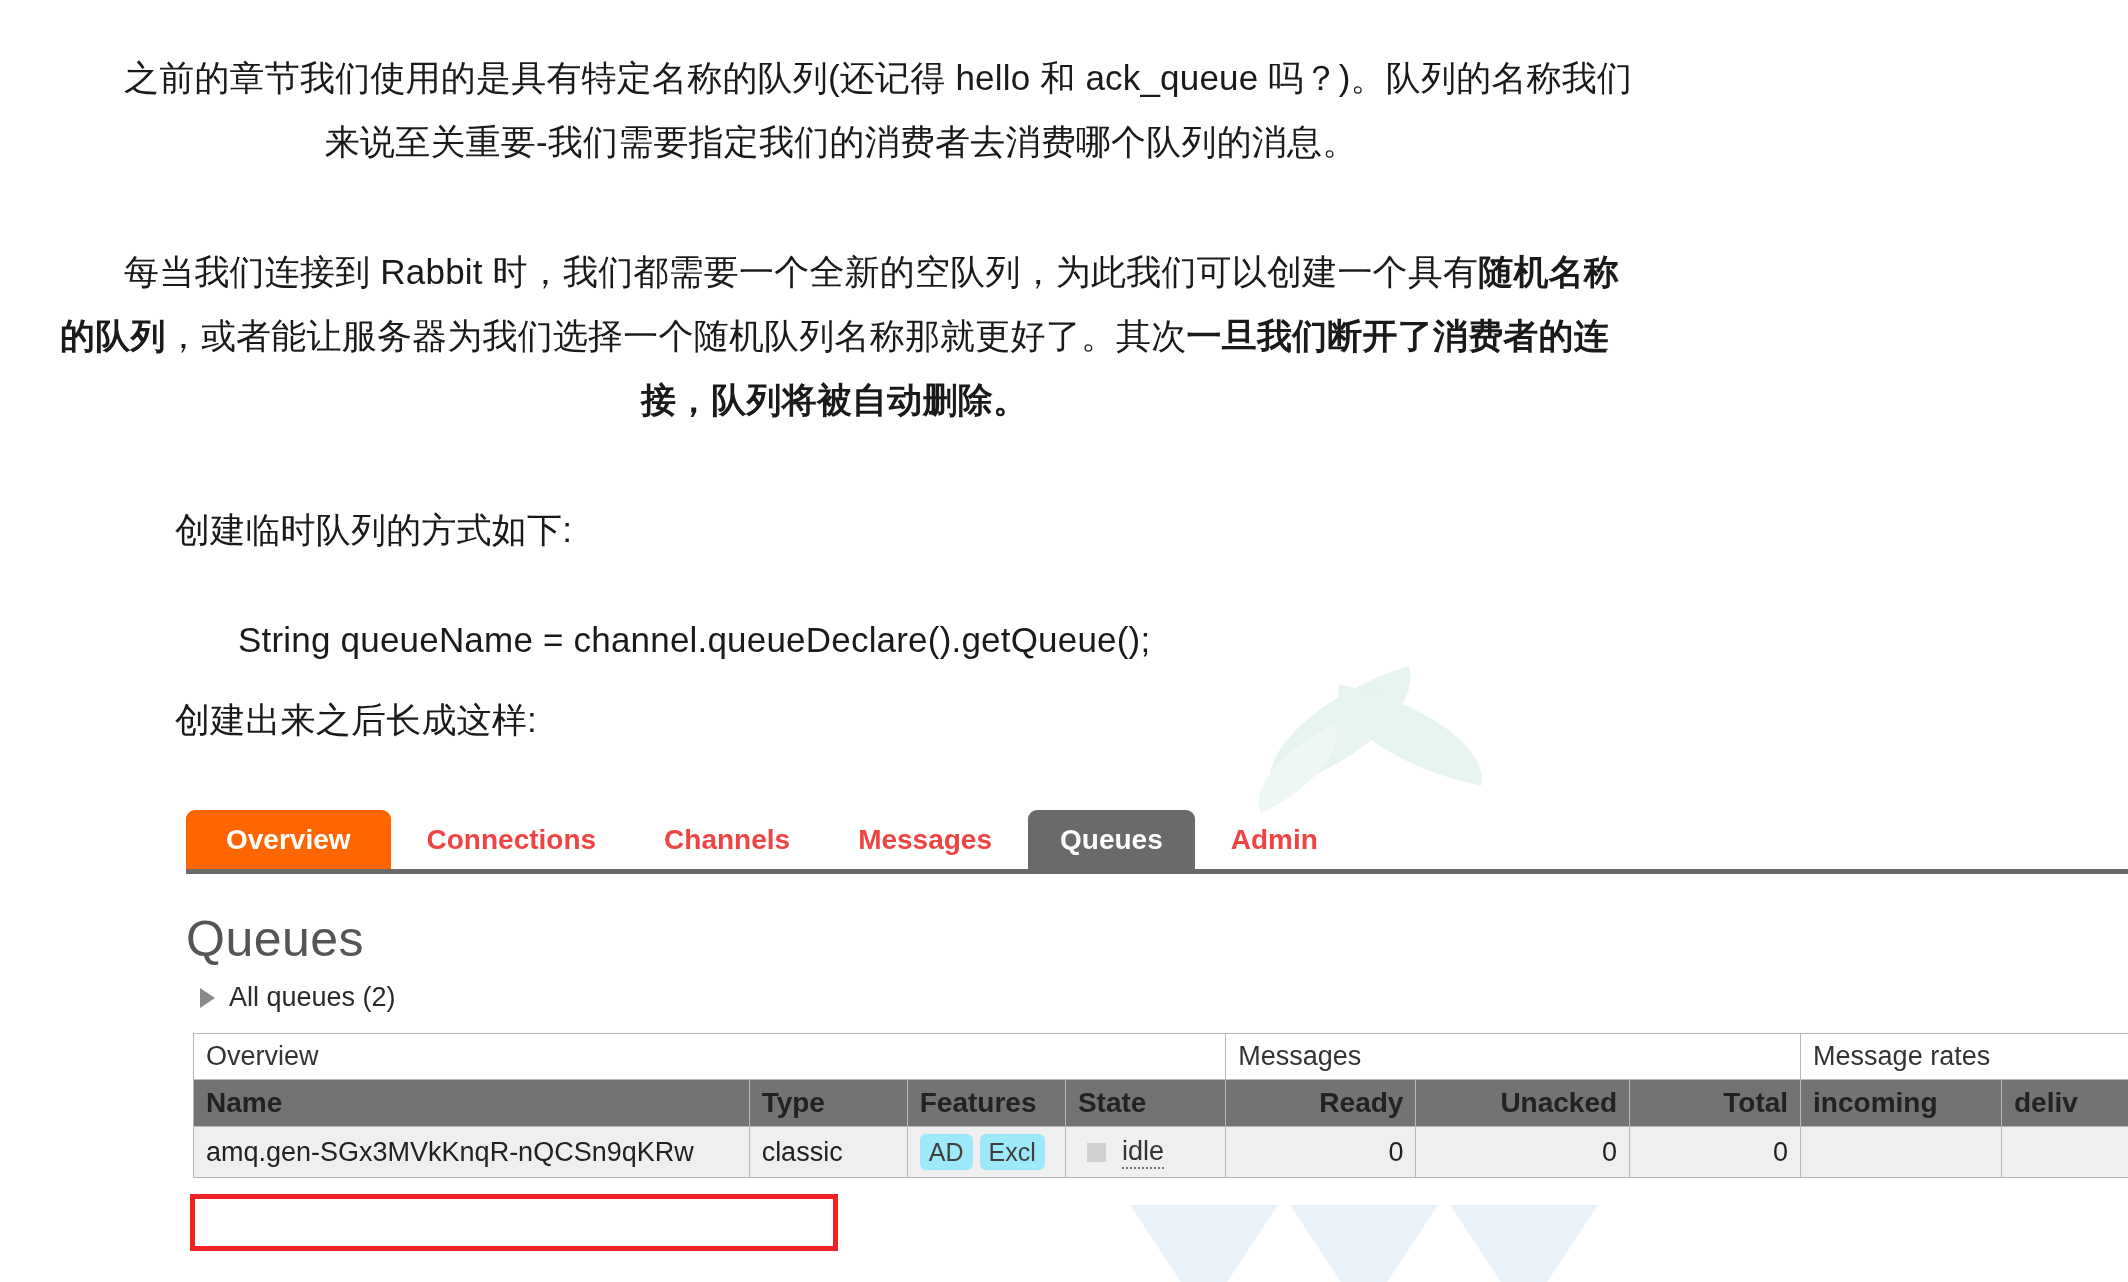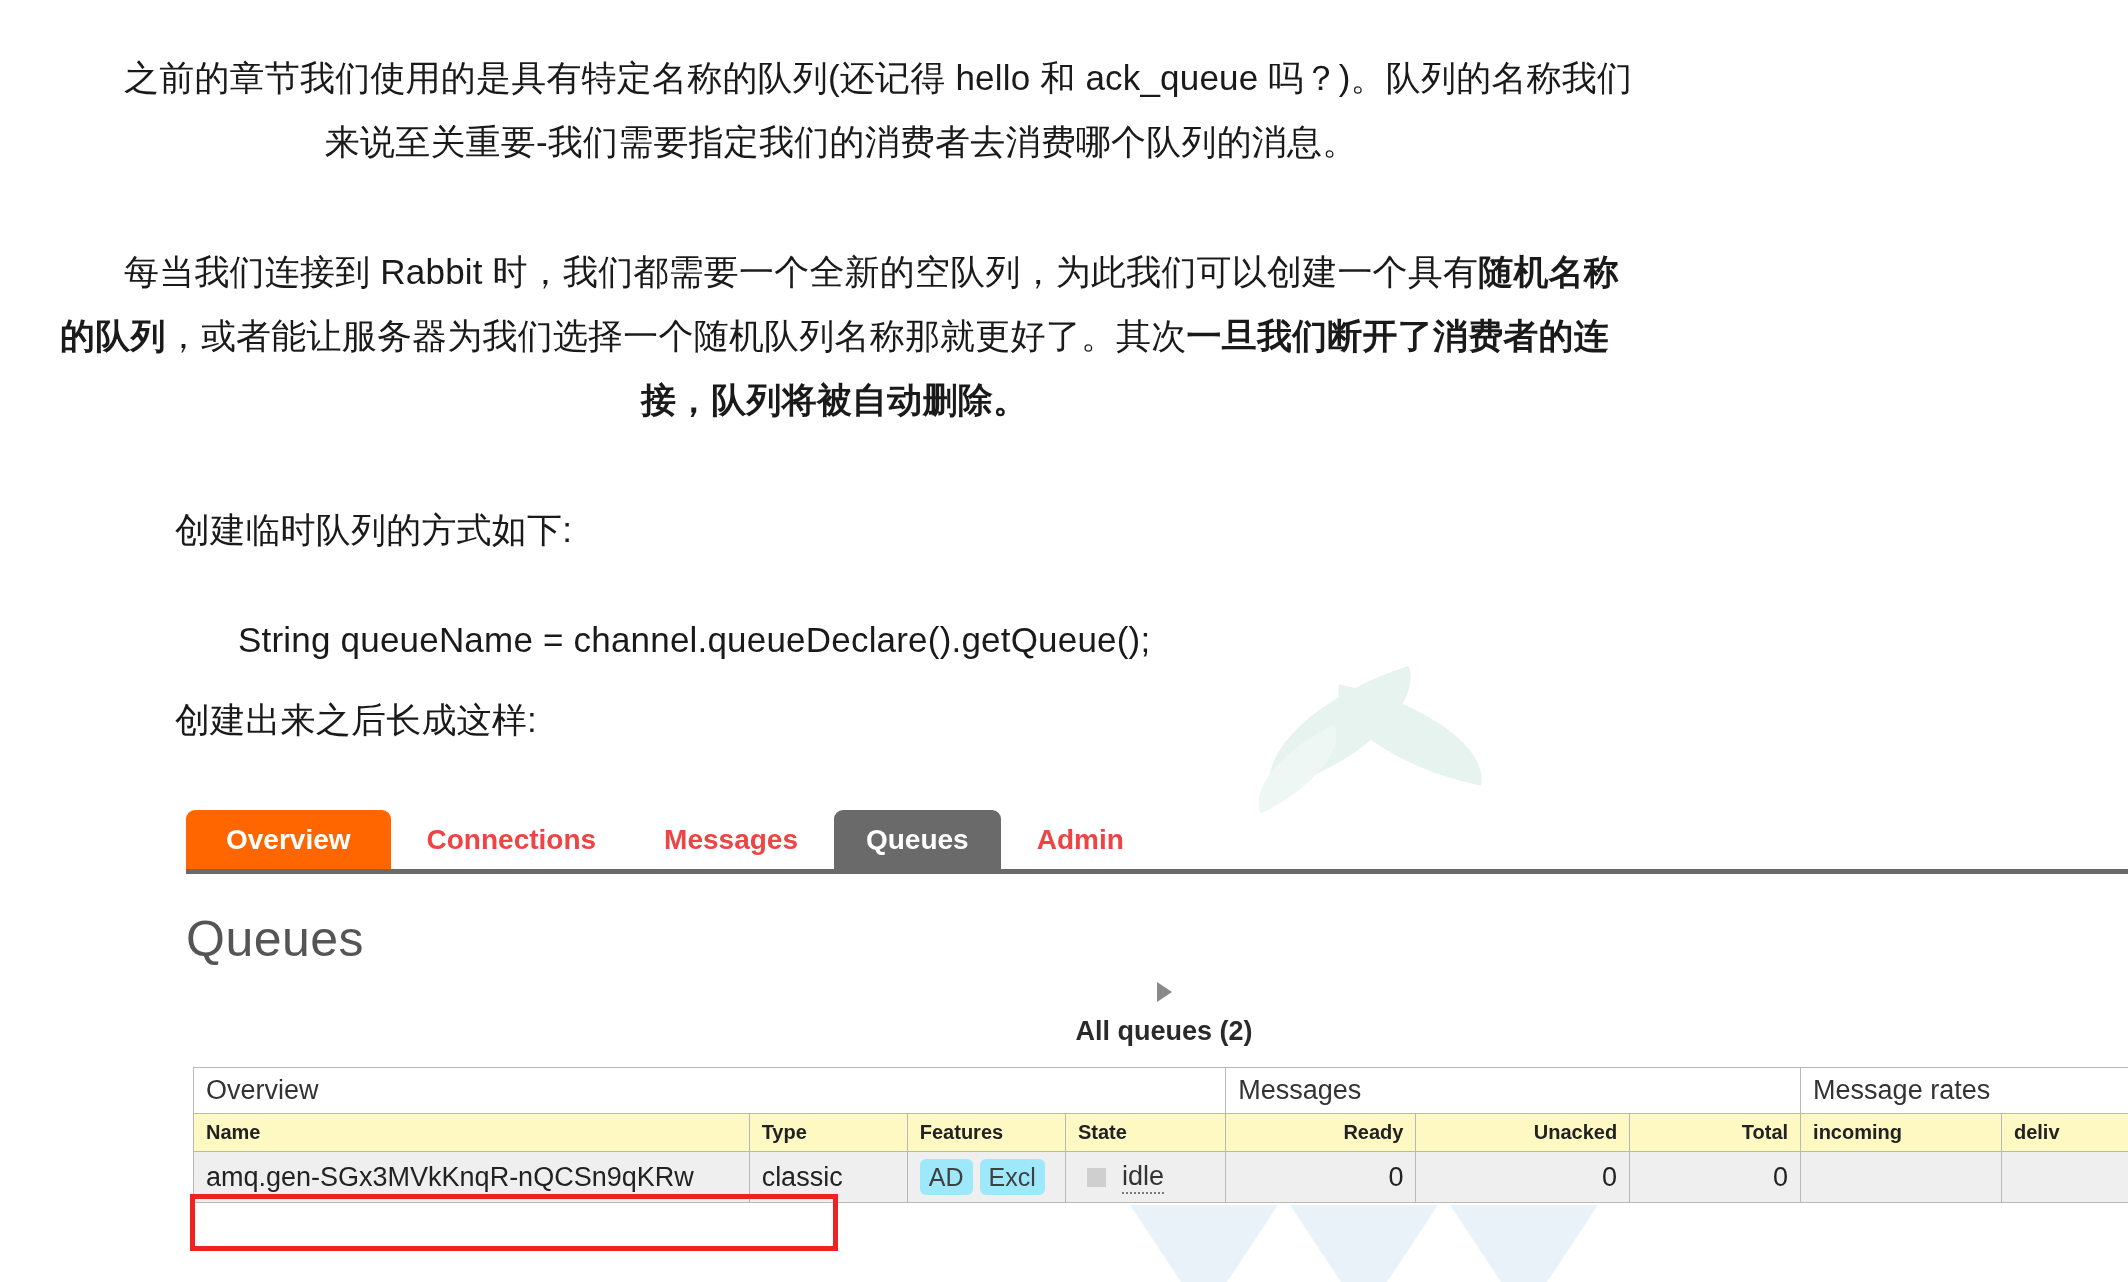--- a/index.html
+++ b/index.html
@@ -145,26 +145,25 @@
     margin-top: 36px;
     font-size: 50px;
     color: #555555;
     font-weight: normal;
     letter-spacing: 0.5px;
   }
   .all-queues {
     margin-left: 200px;
     margin-top: 14px;
     font-size: 27px;
-    font-weight: bold;
+    font-weight: normal;
     color: #2a2a2a;
     display: flex;
     align-items: center;
     gap: 14px;
-    flex-direction: column;
   }
   .tri {
     width: 0; height: 0;
     border-top: 10px solid transparent;
     border-bottom: 10px solid transparent;
     border-left: 15px solid #8a8a8a;
   }
 
   
   .qtable-wrap {
@@ -184,21 +183,21 @@
     padding: 7px 12px;
     text-align: left;
     font-weight: normal;
     color: #222;
     height: 38px;
     box-sizing: border-box;
     overflow: hidden;
     white-space: nowrap;
   }
   tr.group-row td { background: #ffffff; color: #333; }
-  tr.head-row th { background: #fef9c3; font-weight: bold; font-size: 20px; }
+  tr.head-row th { background: #737373; font-weight: bold; font-size: 28px; }
   tr.data-row td { background: #efefef; }
   .num { text-align: right !important; }
   .c-name   { width: 520px; }
   .c-type   { width: 148px; }
   .c-feat   { width: 148px; }
   .c-state  { width: 150px; }
   .c-ready  { width: 178px; }
   .c-unack  { width: 200px; }
   .c-total  { width: 160px; }
   .c-inc    { width: 188px; }
@@ -271,20 +270,21 @@
   <div class="para" id="code1">String queueName = channel.queueDeclare().getQueue();</div>
 
   <div class="para" id="para4">创建出来之后长成这样:</div>
 </div>
 
 <div class="rmq">
 
   <div class="tabs">
     <div class="tab active-orange">Overview</div>
     <div class="tab">Connections</div>
+    <div class="tab">Channels</div>
     <div class="tab">Messages</div>
     <div class="tab active-grey">Queues</div>
     <div class="tab">Admin</div>
   </div>
 
   <div class="queues-title">Queues</div>
 
   <div class="all-queues">
     <span class="tri"></span>
     <span>All queues (2)</span>

